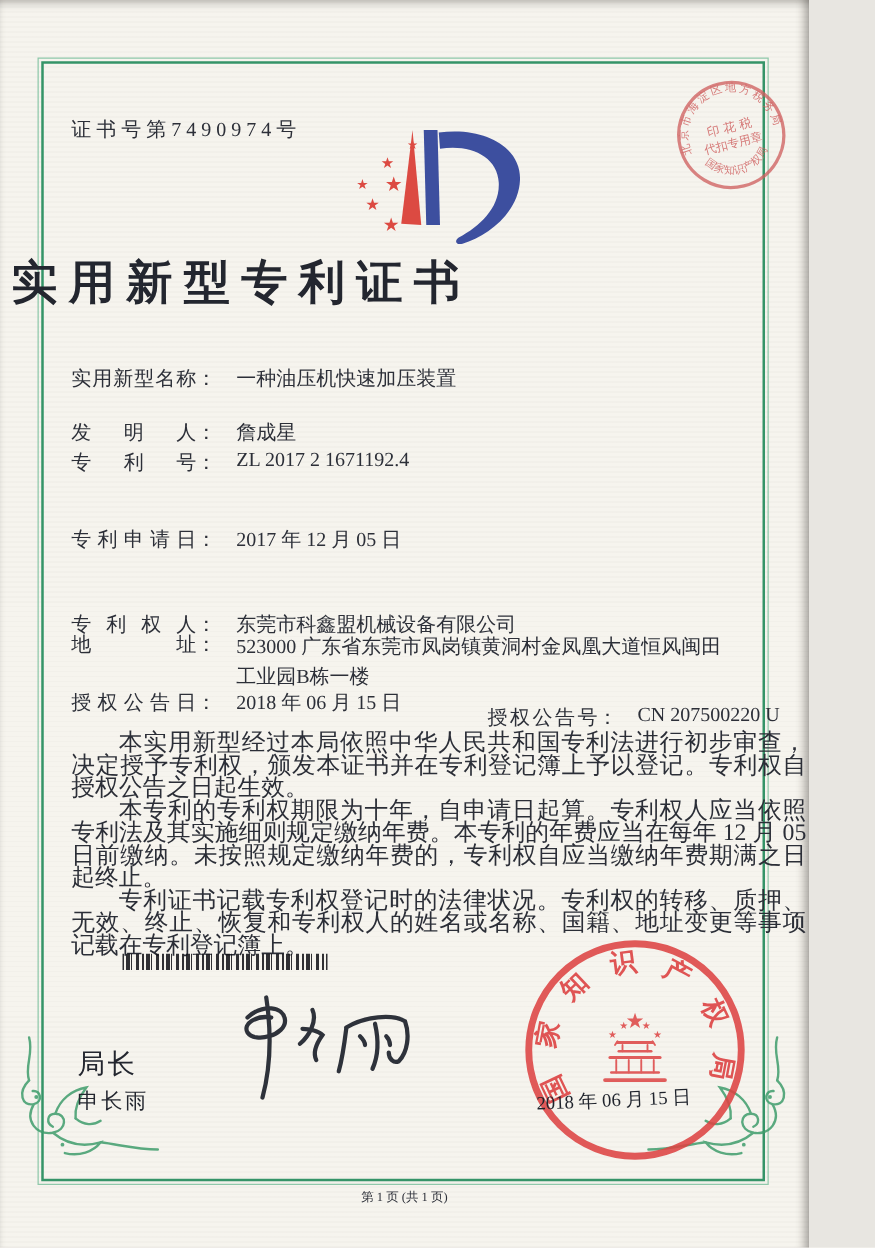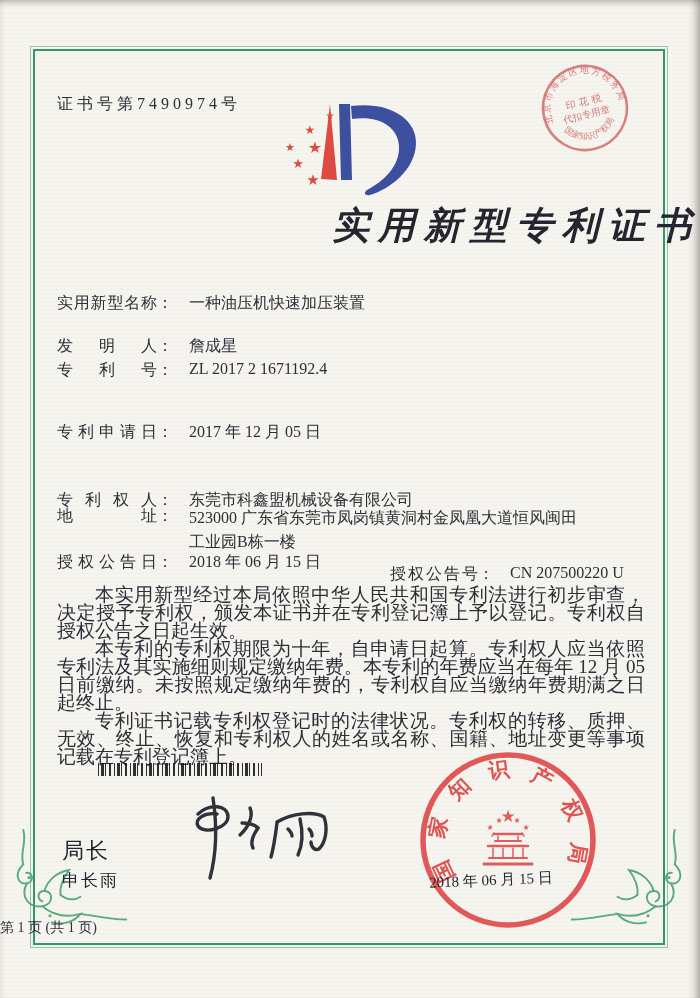--- a/index.html
+++ b/index.html
@@ -3,38 +3,38 @@
 <meta charset="utf-8">
 <style>
   * { margin:0; padding:0; box-sizing:border-box; }
   html,body { width:700px; height:998px; }
   body {
     font-family:"Liberation Serif","DejaVu Serif",serif;
     background:#e8e6e1;
     overflow:hidden;
   }
   .page {
-    position:relative; width:700px; height:998px;
+    position:relative; width:647px; height:998px;
     background:#f6f4ee;
     background-image:repeating-linear-gradient(0deg, rgba(120,115,105,0.03) 0 1px, transparent 1px 4px);
     box-shadow:inset -10px 0 8px -7px rgba(60,55,50,.45), inset 0 9px 7px -7px rgba(60,55,50,.35), inset 4px 0 6px -5px rgba(60,55,50,.2);
     color:#2c2f38;
   }
   
   .border-outer { position:absolute; left:30px; top:46px; right:32px; bottom:50px; border:1px solid #8fc8aa; }
   .border-inner { position:absolute; inset:2px; border:2px solid #359468; }
   
   .flourish { position:absolute; width:124px; height:124px; }
   .fl-left  { left:8px; top:828px; }
   .fl-right { right:10px; top:828px; transform:scaleX(-1); }
   
   .cert-no { position:absolute; left:57px; top:94px; font-size:16px; letter-spacing:4px; color:#2c2f38; }
   .tax-stamp { position:absolute; left:535px; top:58px; width:100px; height:100px; transform:rotate(-14deg); opacity:.9; }
   .logo { position:absolute; left:278px; top:100px; width:160px; height:100px; }
-  .title { position:absolute; left:0; right:0; top:201px; text-align:right; font-size:37px; font-weight:bold; letter-spacing:9px; text-indent:9px; color:#23262f;font-style:italic; }
+  .title { position:absolute; left:0; right:0; top:201px; text-align:left; font-size:37px; font-weight:bold; letter-spacing:9px; text-indent:9px; color:#23262f; }
   
   .frow { position:absolute; left:57px; font-size:16px; white-space:nowrap; }
   .r1{top:293px} .r2{top:336px} .r3{top:360px} .r4{top:422px} .r5{top:490px}
   .r6{top:506px; white-space:normal;}
   .r7{top:552px}
   .flabel { display:inline-block; width:100px; text-align:justify; text-align-last:justify; vertical-align:top; }
   .fcolon { vertical-align:top; }
   .fvalue { margin-left:12px; vertical-align:top; }
   .r6 .fvalue { display:inline-block; width:392px; line-height:24px; }
   .grant2 { position:absolute; left:333px; top:0;margin-top:12px; }
@@ -45,21 +45,21 @@
   .barcode { position:absolute; left:98px; top:763px; width:164px; height:13px; opacity:.88;
     background:repeating-linear-gradient(90deg,#15151a 0 1px,transparent 1px 3px,#15151a 3px 6px,transparent 6px 7px,#15151a 7px 8px,transparent 8px 11px,#15151a 11px 13px,transparent 13px 16px); }
   
   .sig-title { position:absolute; left:62px; top:836px; font-size:22px; letter-spacing:2px; color:#23262f; }
   .sig-name  { position:absolute; left:62px; top:869px; font-size:17px; letter-spacing:2px; color:#23262f; }
   .signature { position:absolute; left:180px; top:792px; width:185px; height:95px; }
   
   .seal { position:absolute; left:418px; top:750px; width:180px; height:180px; }
   .seal-date { position:absolute; left:424px; top:871px; width:134px; text-align:center; font-size:15px; color:#1f232c; transform:rotate(-2.5deg); }
   
-  .footer { position:absolute; left:0; right:0; top:919px; text-align:left; font-size:14px; color:#2c2f38; }
+  .footer { position:absolute; left:0; right:0; top:951px; text-align:center; font-size:10px; color:#2c2f38; }
   svg text { font-family:"DejaVu Sans","Liberation Sans",sans-serif; }
   svg text.serifed { font-family:"Liberation Serif","DejaVu Serif",serif; }
 </style>
 </head>
 <body>
 
 <div class="page">
 
   <div class="border-outer">
     <div class="border-inner"></div>

